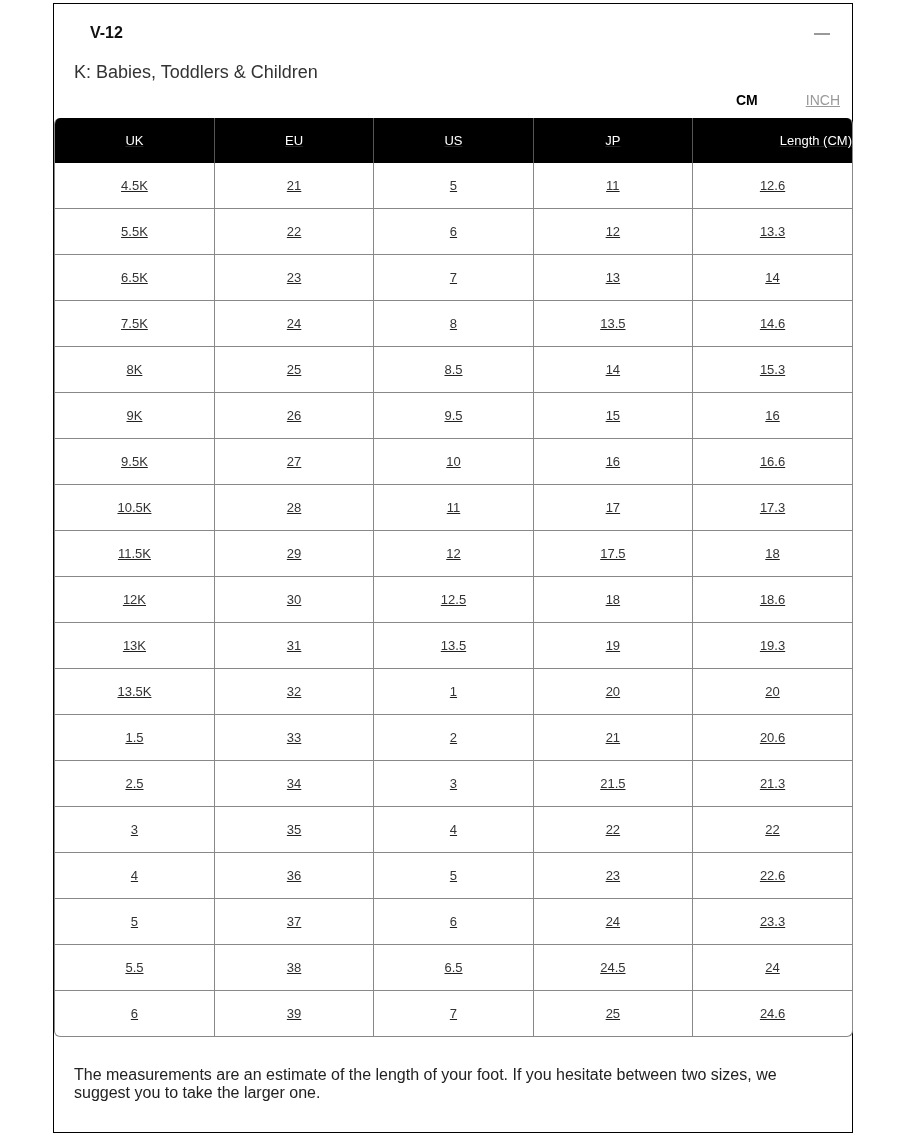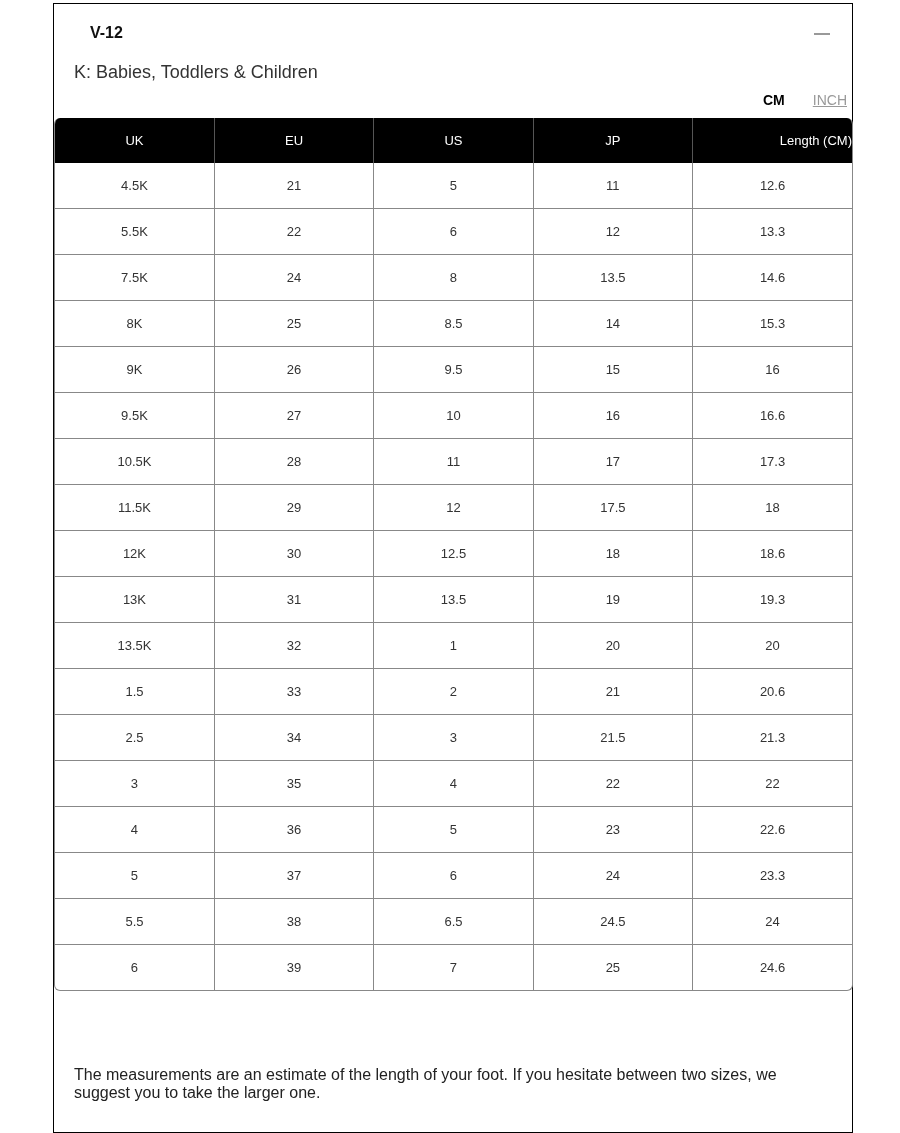--- a/index.html
+++ b/index.html
@@ -58,24 +58,25 @@
     }
     .subtitle {
       position: absolute;
       left: 20px;
       top: 58px;
       font-size: 18px;
       color: #333;
     }
     .unit-toggle {
       position: absolute;
-      right: 5px;
+      right: 12px;
       top: 88px;
       font-size: 14px;
       display: flex;
+      gap: 20px;
     }
     .unit-cm {
       font-weight: bold;
       color: #000;
       cursor: pointer;
     }
     .unit-inch {
       color: #999;
       text-decoration: underline;
       cursor: pointer;
@@ -83,20 +84,21 @@
     }
     .table-wrap {
       position: absolute;
       left: 0px;
       top: 114px;
       width: 797px;
       border: 1px solid #888;
       border-top: none;
       border-radius: 6px;
       overflow: hidden;
+      text-decoration: underline;
     }
     table {
       width: 100%;
       border-collapse: collapse;
       table-layout: fixed;
     }
     thead th {
       background: #000;
       color: #fff;
       font-weight: normal;
@@ -166,20 +168,27 @@
             <td>12.6</td>
           </tr>
           <tr>
             <td>5.5K</td>
             <td>22</td>
             <td>6</td>
             <td>12</td>
             <td>13.3</td>
           </tr>
           <tr>
+            <td>6.5K</td>
+            <td>23</td>
+            <td>7</td>
+            <td>13</td>
+            <td>14</td>
+          </tr>
+          <tr>
             <td>7.5K</td>
             <td>24</td>
             <td>8</td>
             <td>13.5</td>
             <td>14.6</td>
           </tr>
           <tr>
             <td>8K</td>
             <td>25</td>
             <td>8.5</td>

